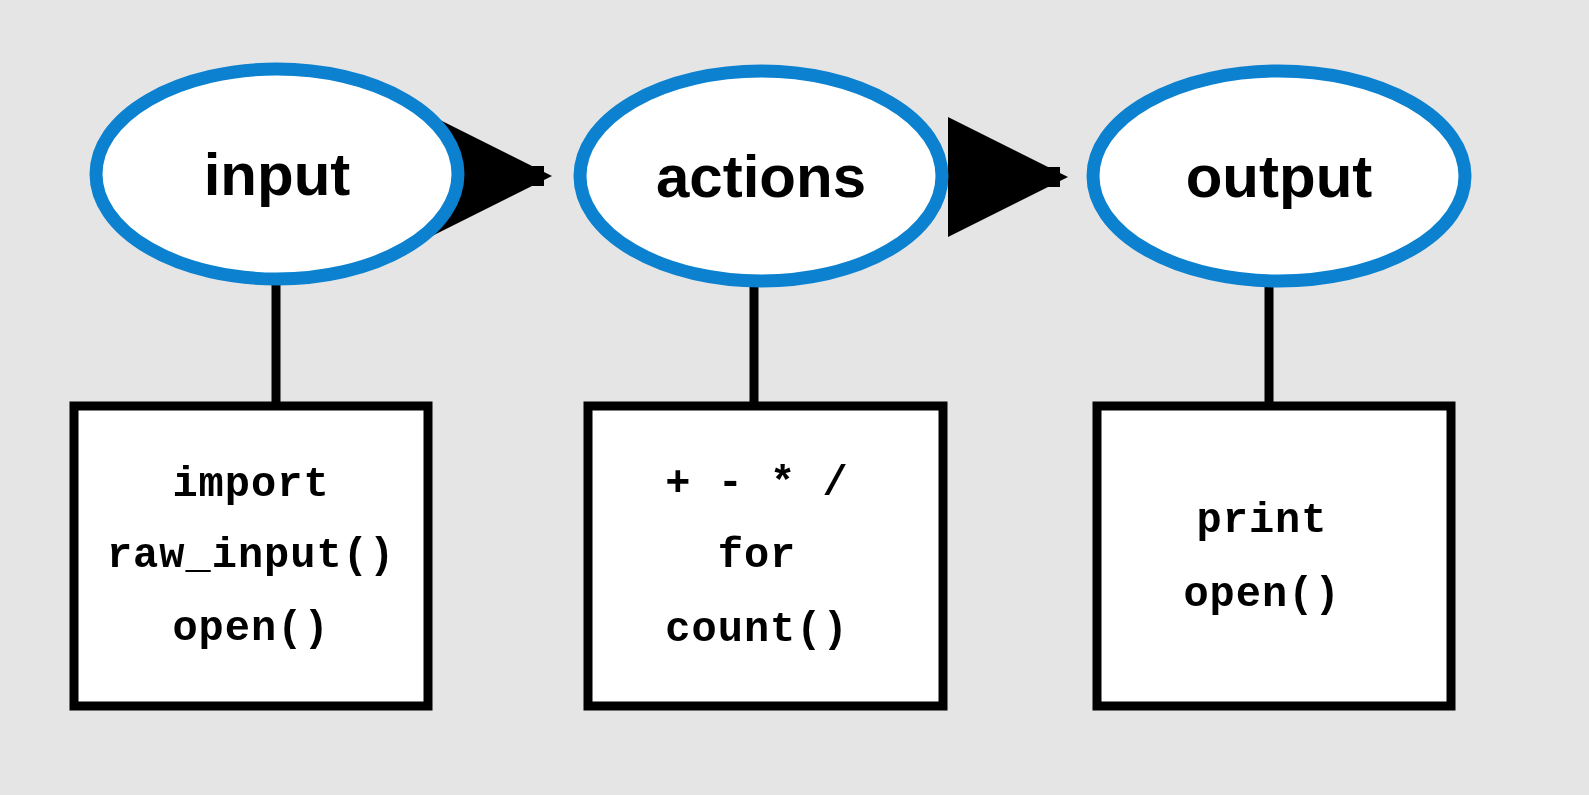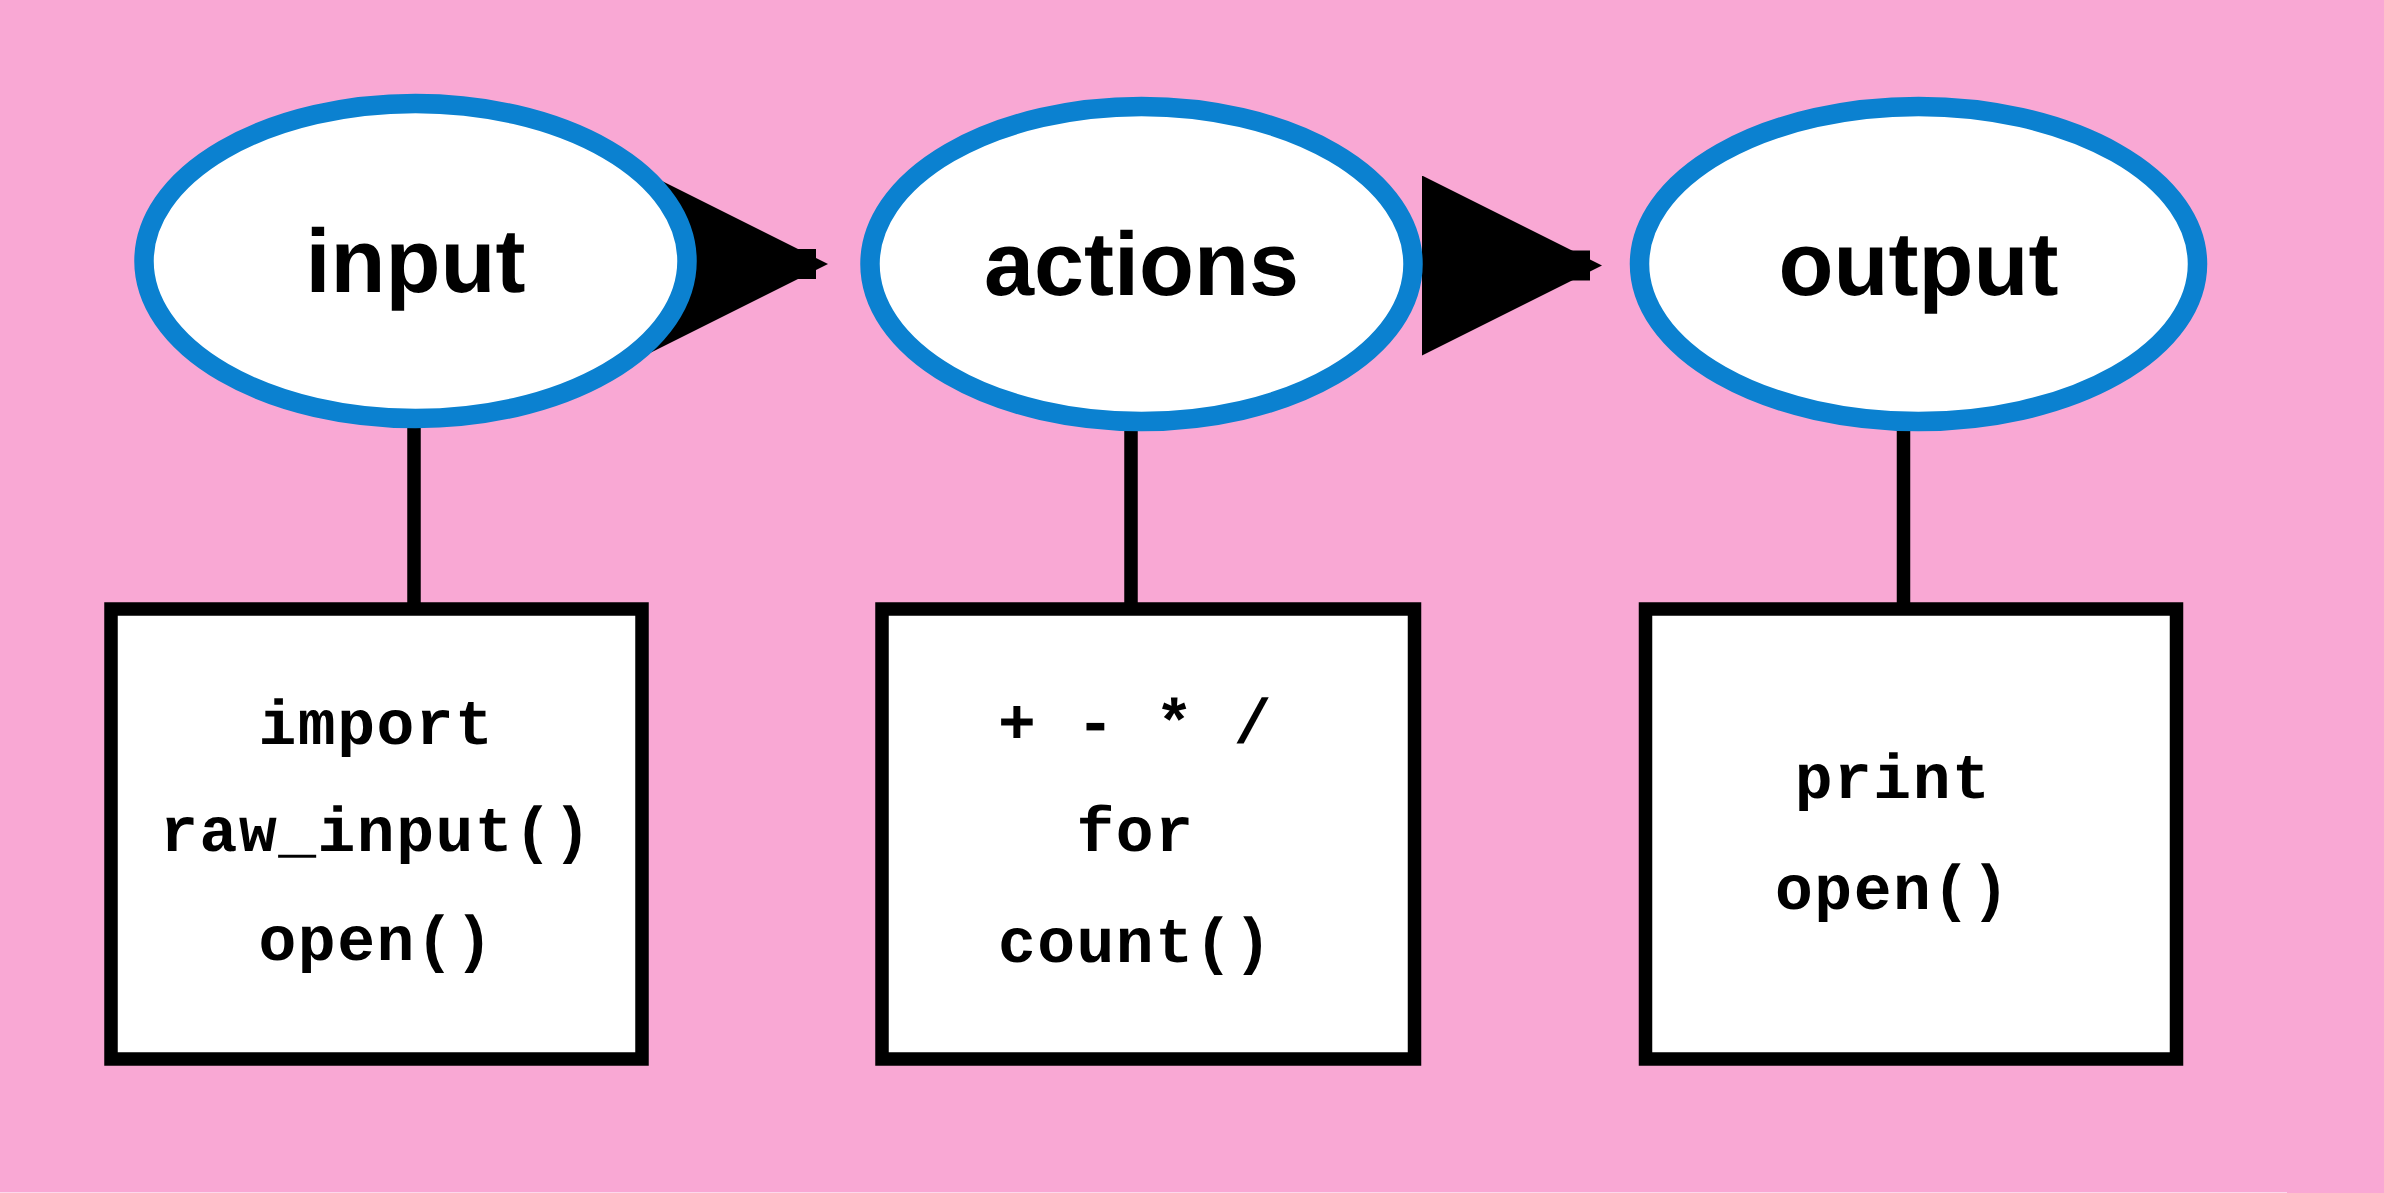--- a/index.html
+++ b/index.html
@@ -7,21 +7,21 @@
     padding: 0;
     background: #ffffff;
   }
   body {
     font-family: "Liberation Sans", sans-serif;
   }
   #canvas {
     position: relative;
     width: 1589px;
     height: 795px;
-    background: #f9a8d4;
+    background: #e5e5e5;
     overflow: hidden;
   }
   #diagram-svg {
     position: absolute;
     left: 0;
     top: 0;
     width: 1589px;
     height: 795px;
     display: block;
   }

